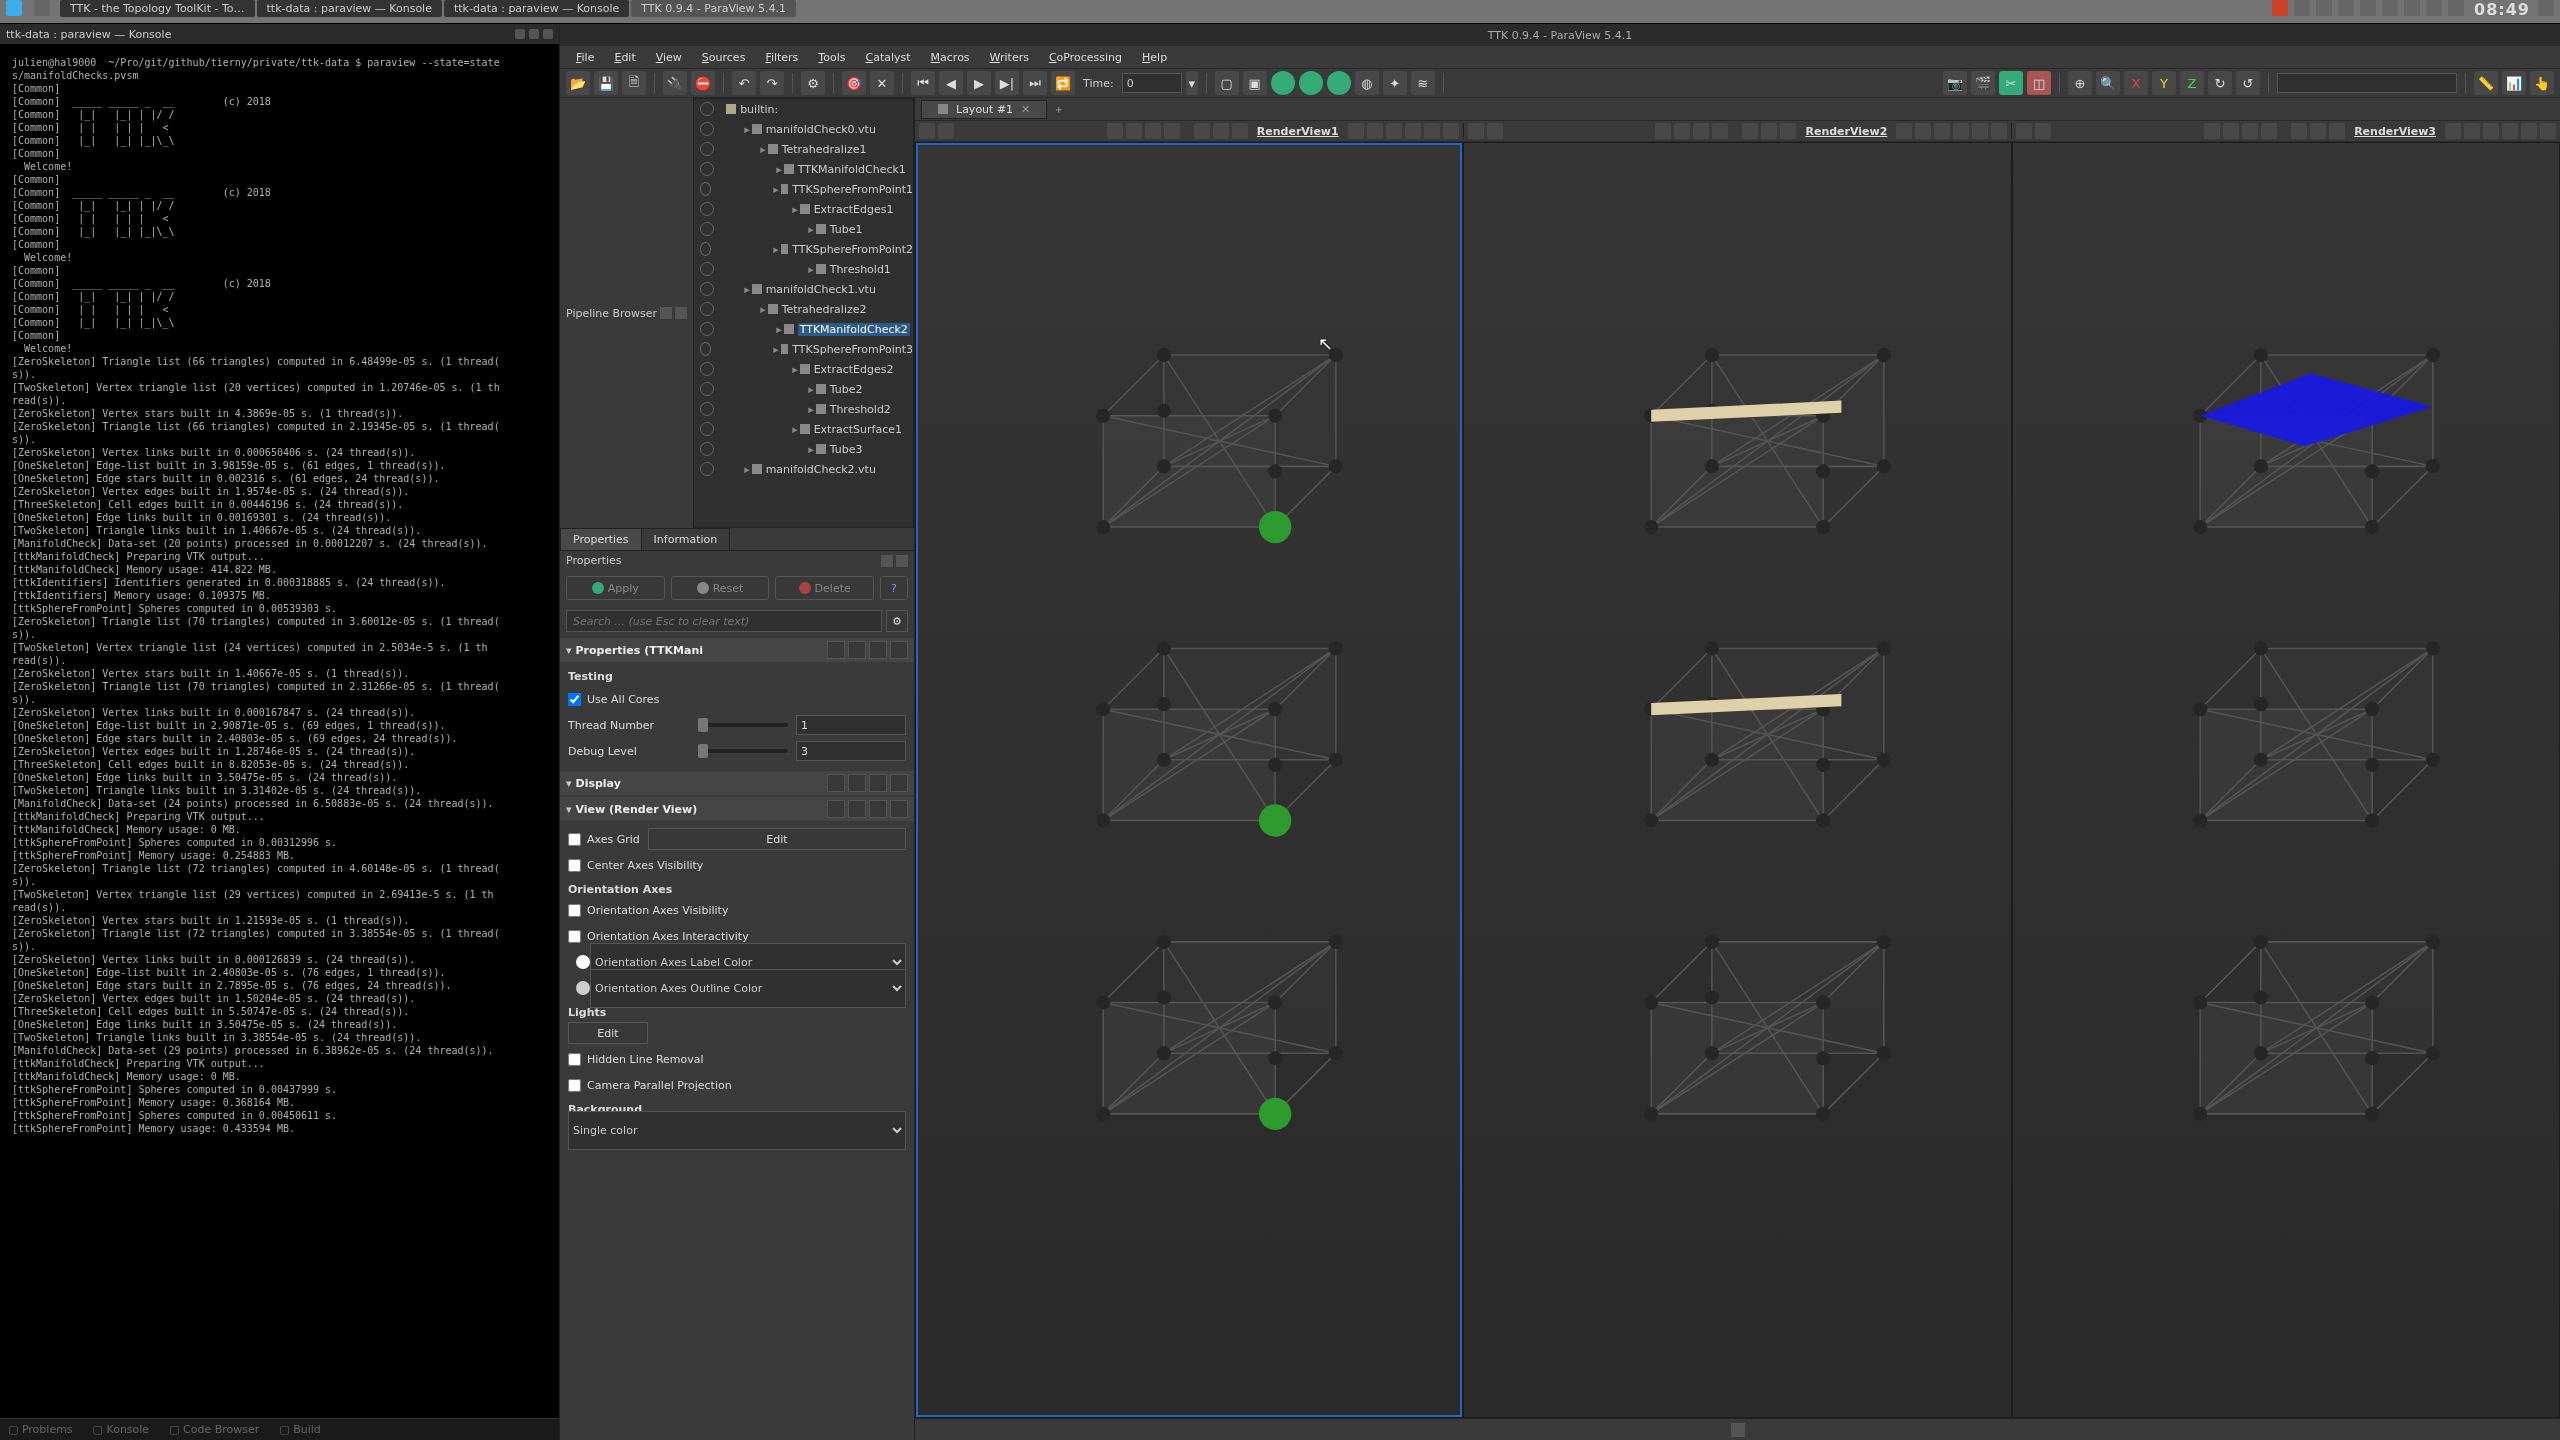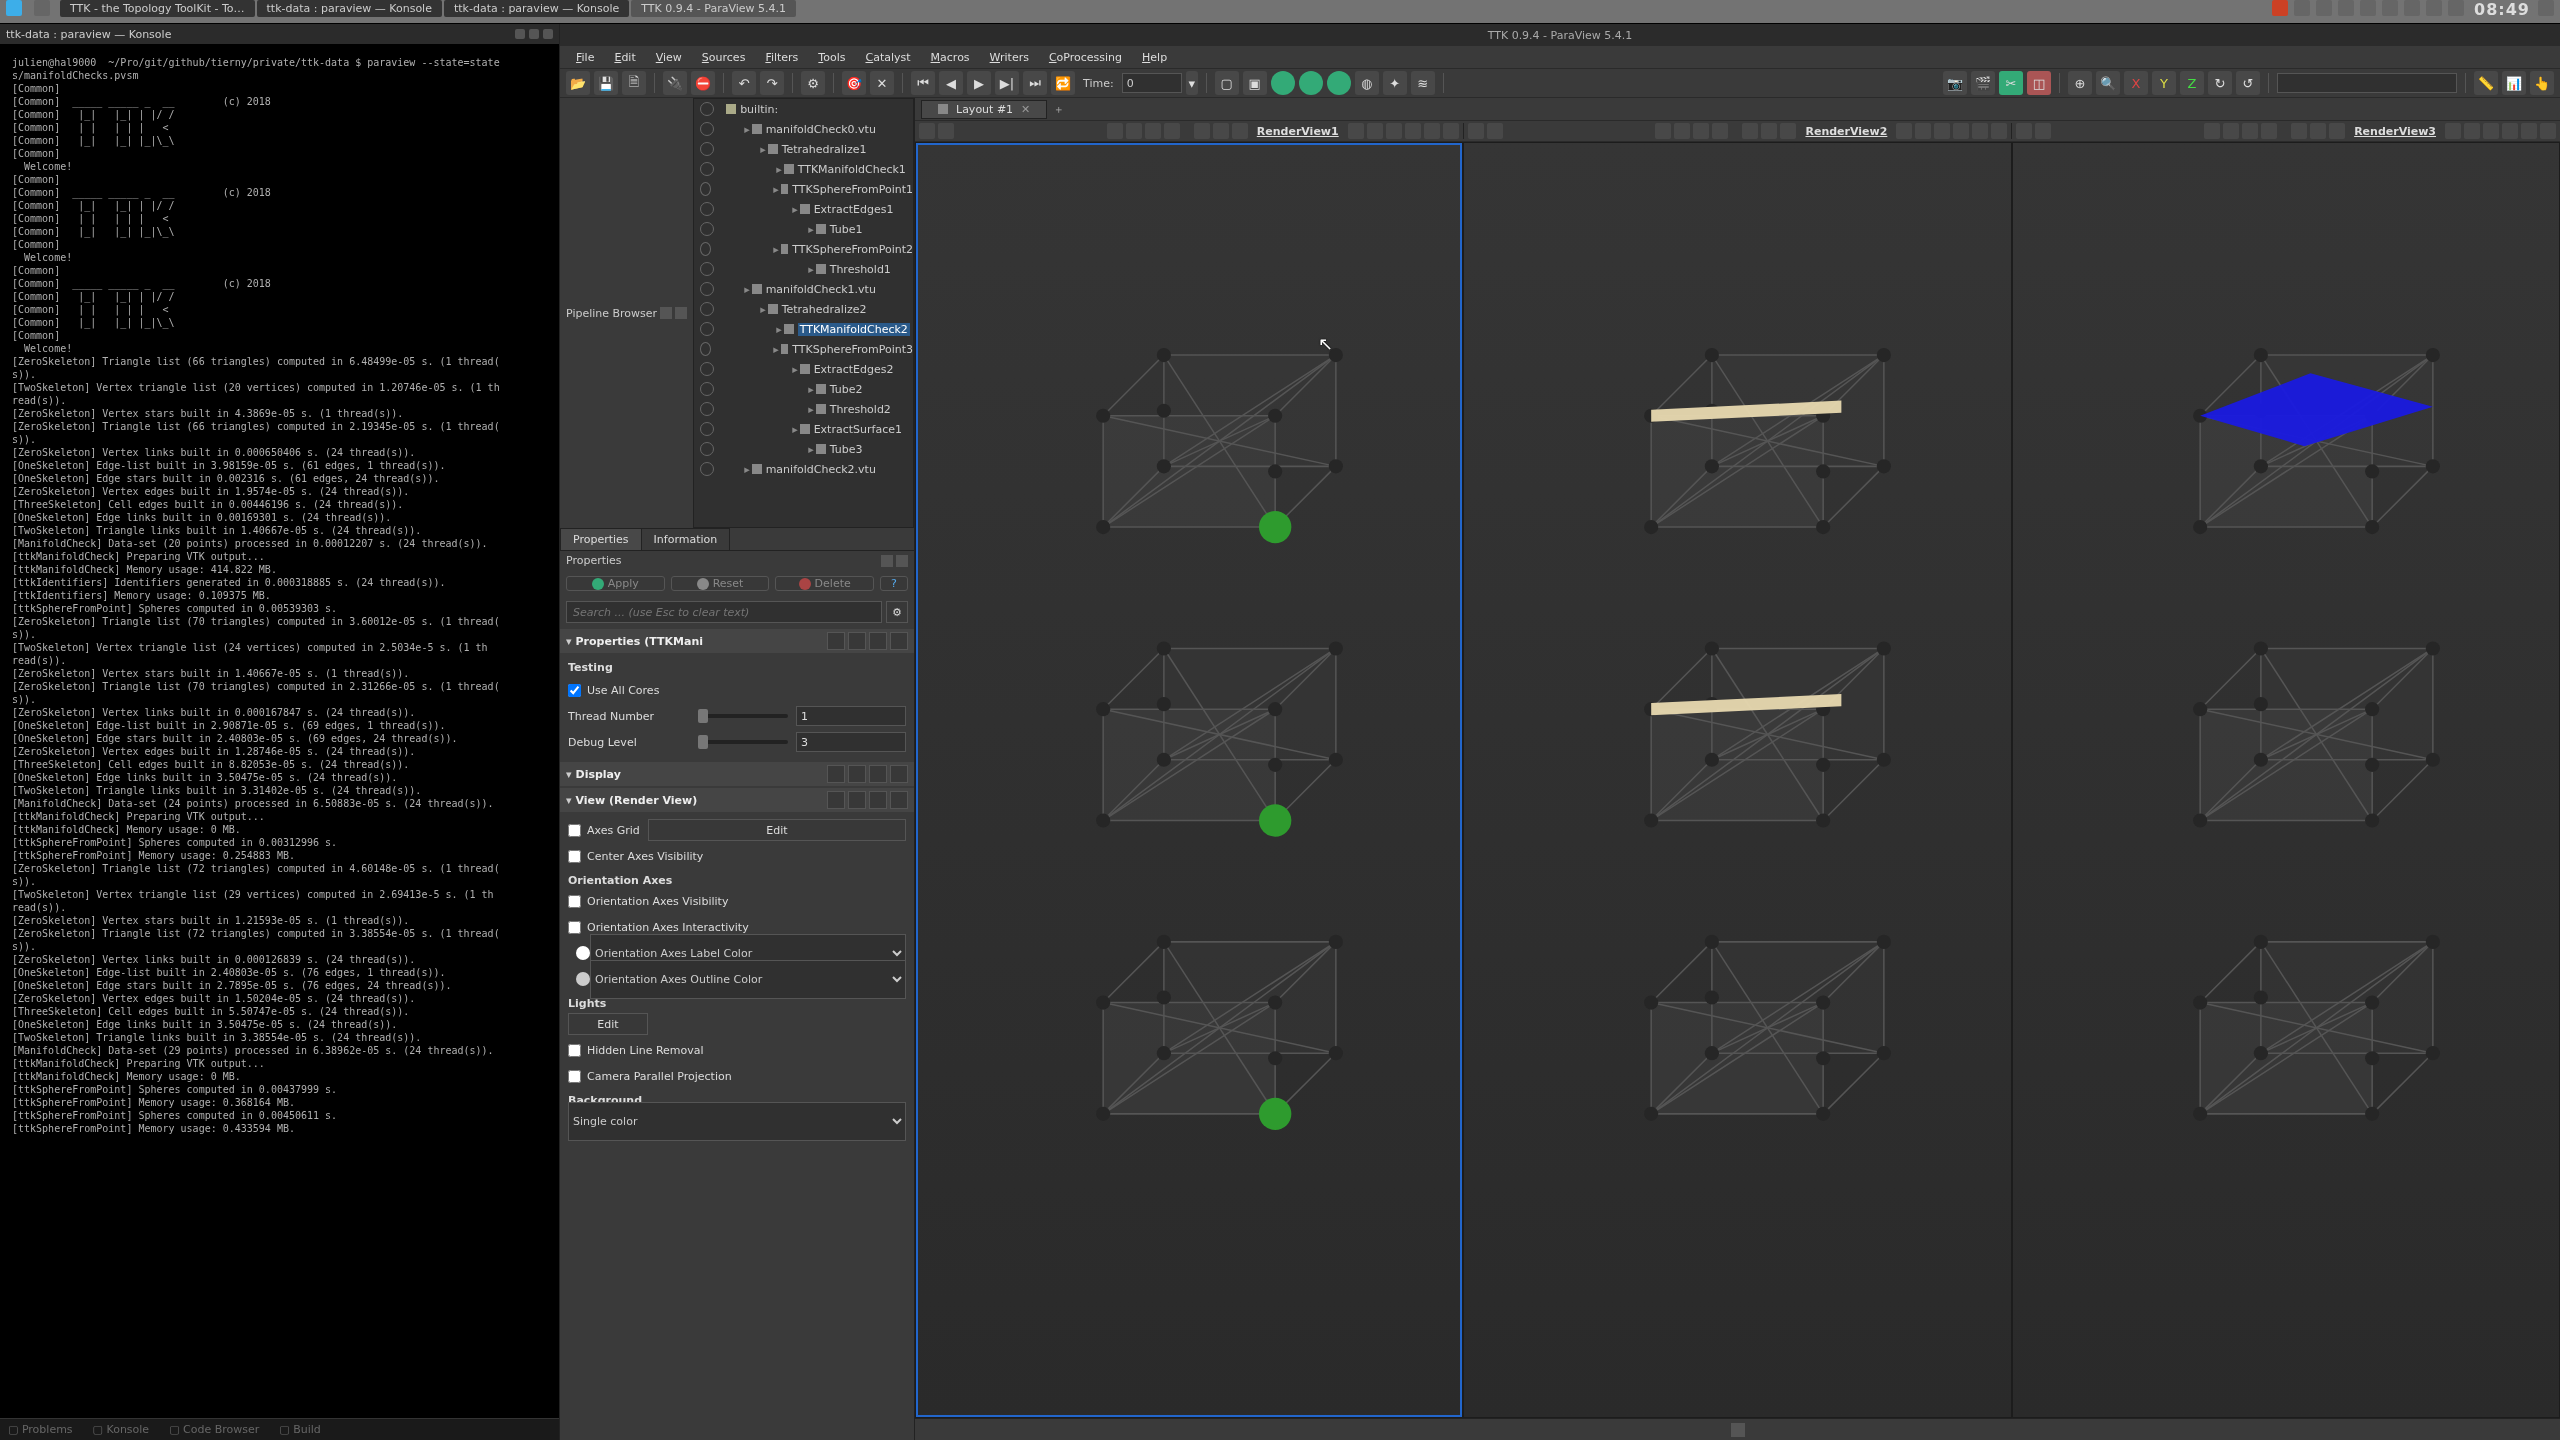--- a/index.html
+++ b/index.html
@@ -55,21 +55,21 @@
 .tree-row.sel .node { background: #2a5a8a; color: #fff; padding: 0 2px; }
 .tree-row .twist { color: #888; margin-right: 2px; margin-left: 2px; }
 .tree-row .cube { width: 10px; height: 10px; background: #888; margin-right: 4px; }
 
 .ptabs { display: flex; border-bottom: 1px solid #222; }
 .ptab { padding: 4px 12px; background: #3a3a3a; border: 1px solid #222; border-bottom: none; margin-right: -1px; }
 .ptab.active { background: #484848; }
 
 #props { flex: 1; display: flex; flex-direction: column; overflow: hidden; }
 #props .btnrow { display: flex; gap: 6px; padding: 6px; }
-#props .pbtn { flex: 1; height: 15px; background: #383838; border: 1px solid #555; border-radius: 3px; color: #888; display: flex; align-items: center; justify-content: center; gap: 4px; }
+#props .pbtn { flex: 1; height: 24px; background: #383838; border: 1px solid #555; border-radius: 3px; color: #888; display: flex; align-items: center; justify-content: center; gap: 4px; }
 #props .pbtn .ico { width: 12px; height: 12px; border-radius: 50%; }
 #props .search-row { display: flex; padding: 4px 6px; gap: 4px; }
 #props .search-row input { flex: 1; height: 22px; background: #303030; border: 1px solid #555; color: #ccc; padding: 0 6px; font-style: italic; }
 #props .search-row .gear { width: 22px; height: 22px; background: #383838; border: 1px solid #555; display: flex; align-items: center; justify-content: center; }
 
 .sect-head { display: flex; align-items: center; background: #454545; padding: 3px 6px; margin-top: 2px; }
 .sect-head .chev { margin-right: 4px; color: #ccc; }
 .sect-head .stitle { flex: 1; font-weight: bold; color: #eee; }
 .sect-head .sbtn { width: 18px; height: 18px; background: #383838; border: 1px solid #555; margin-left: 3px; }
 

